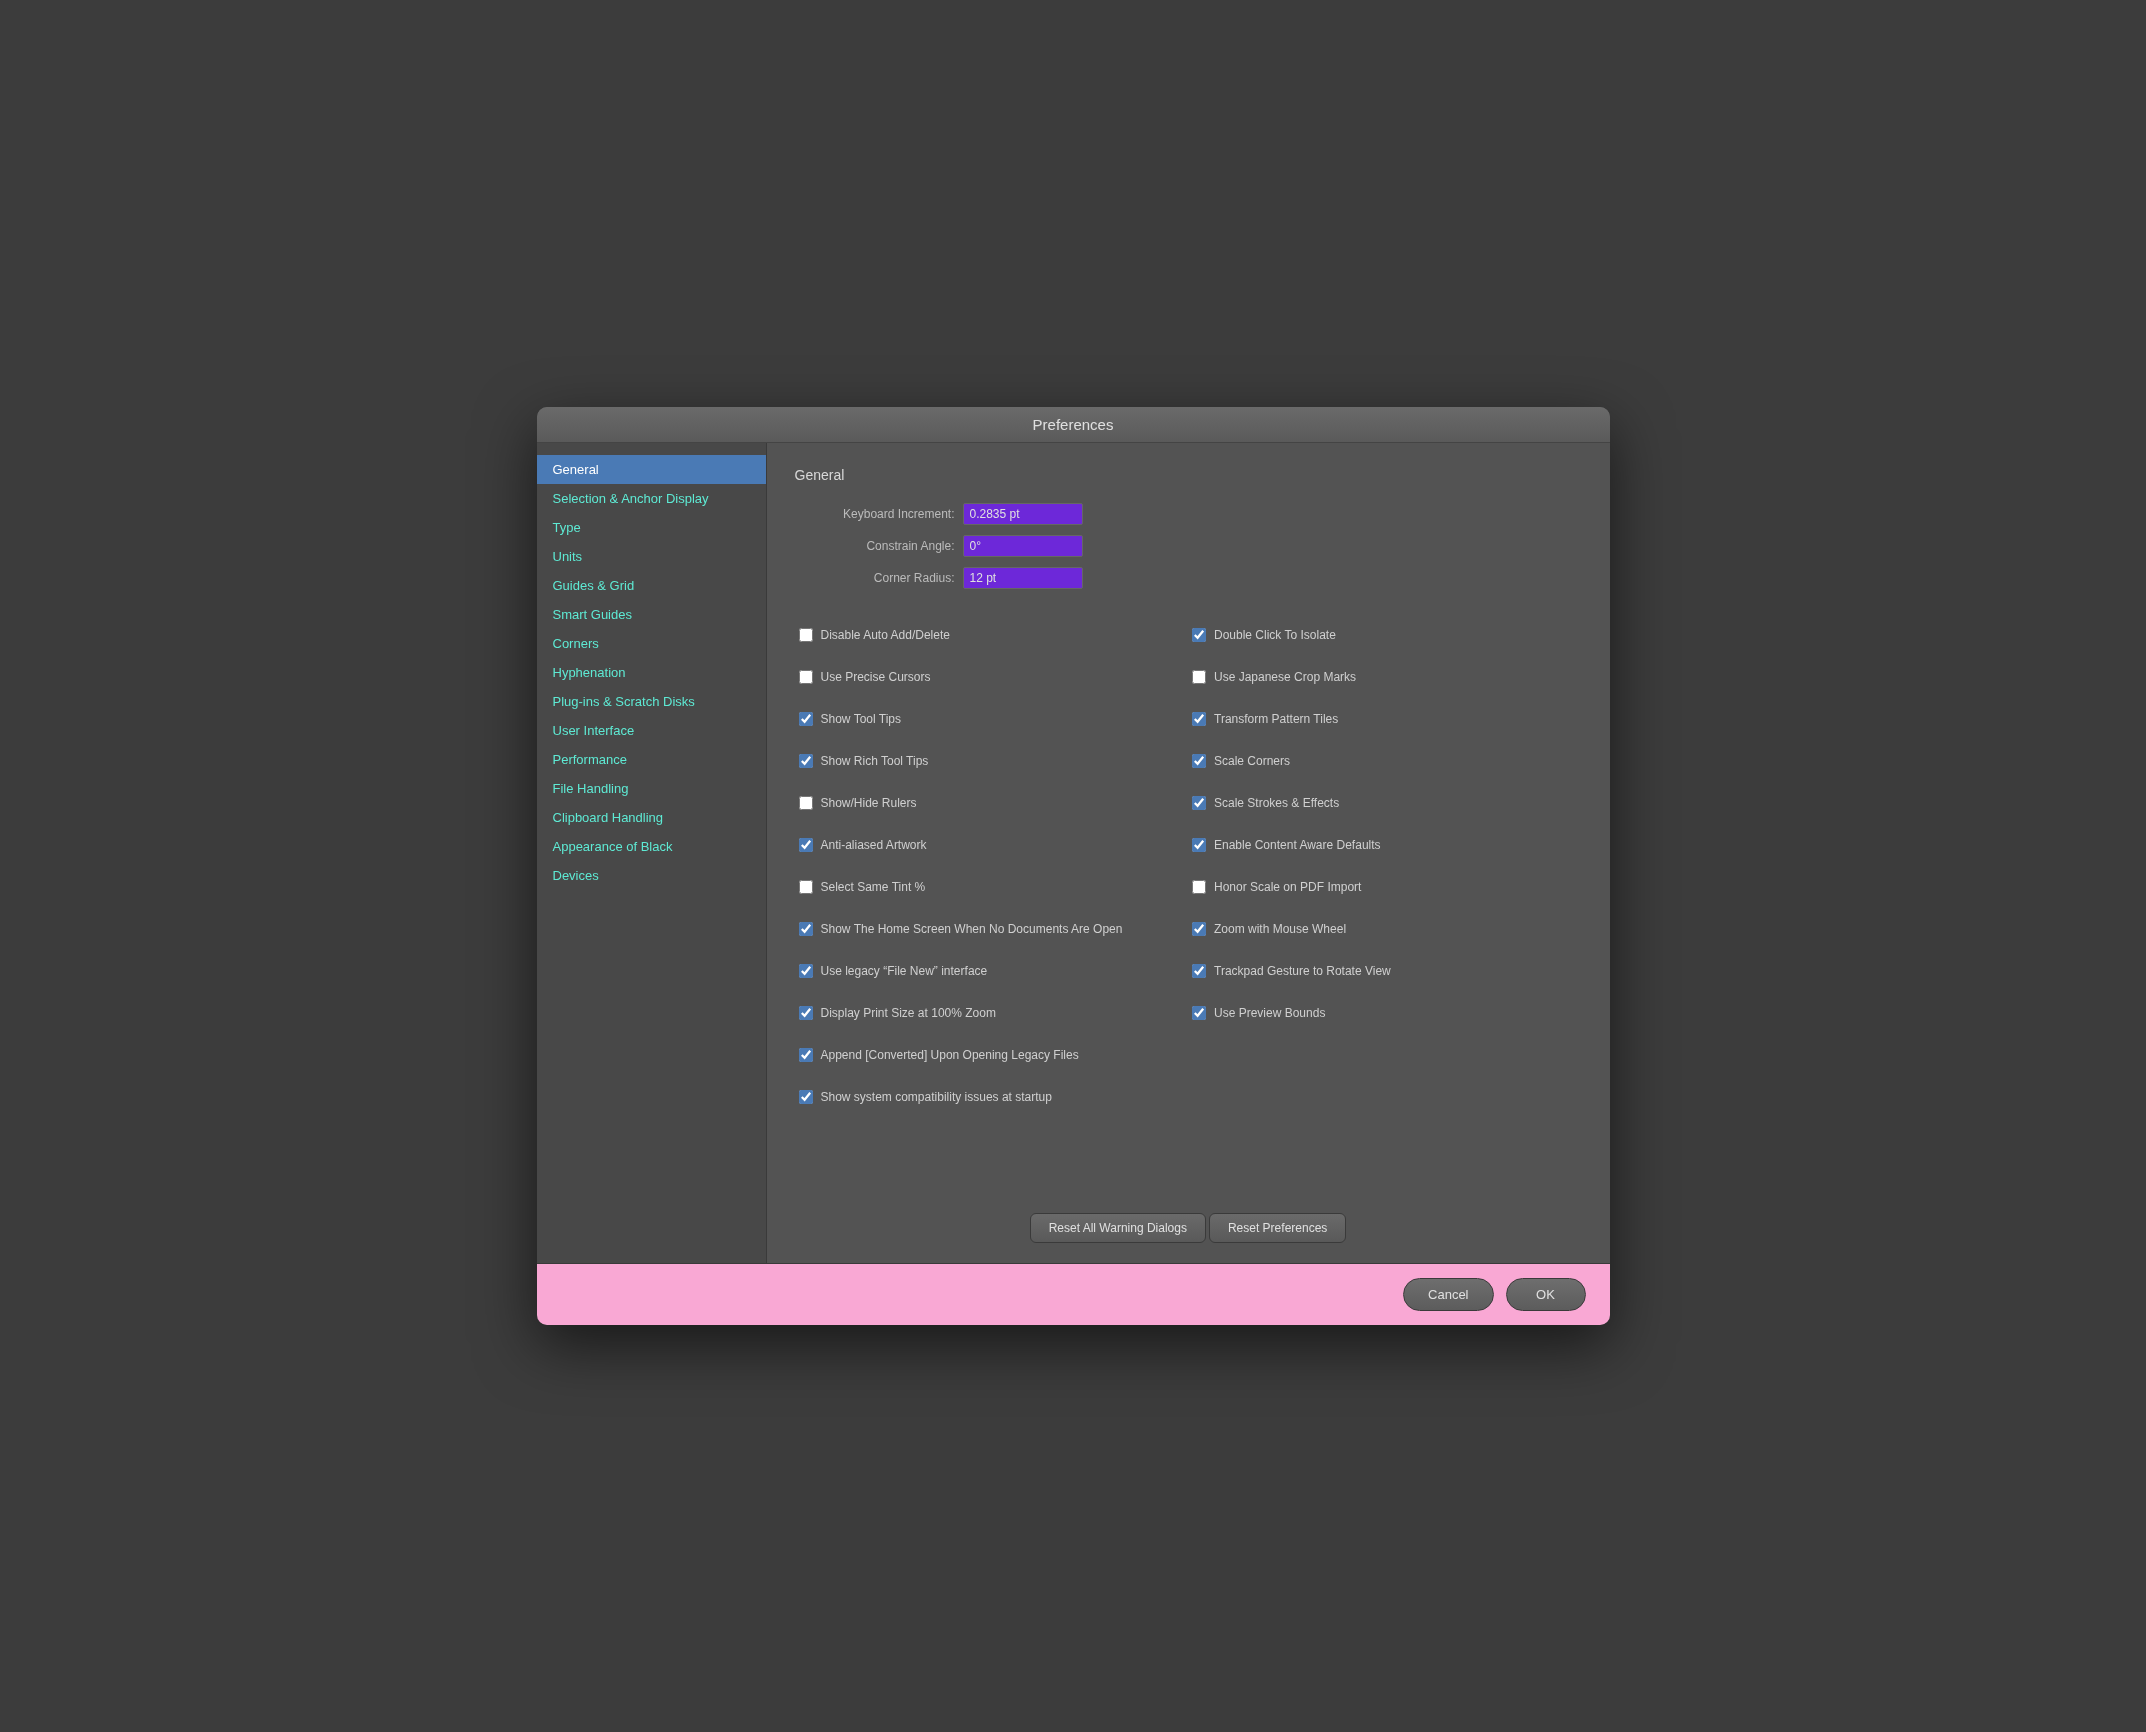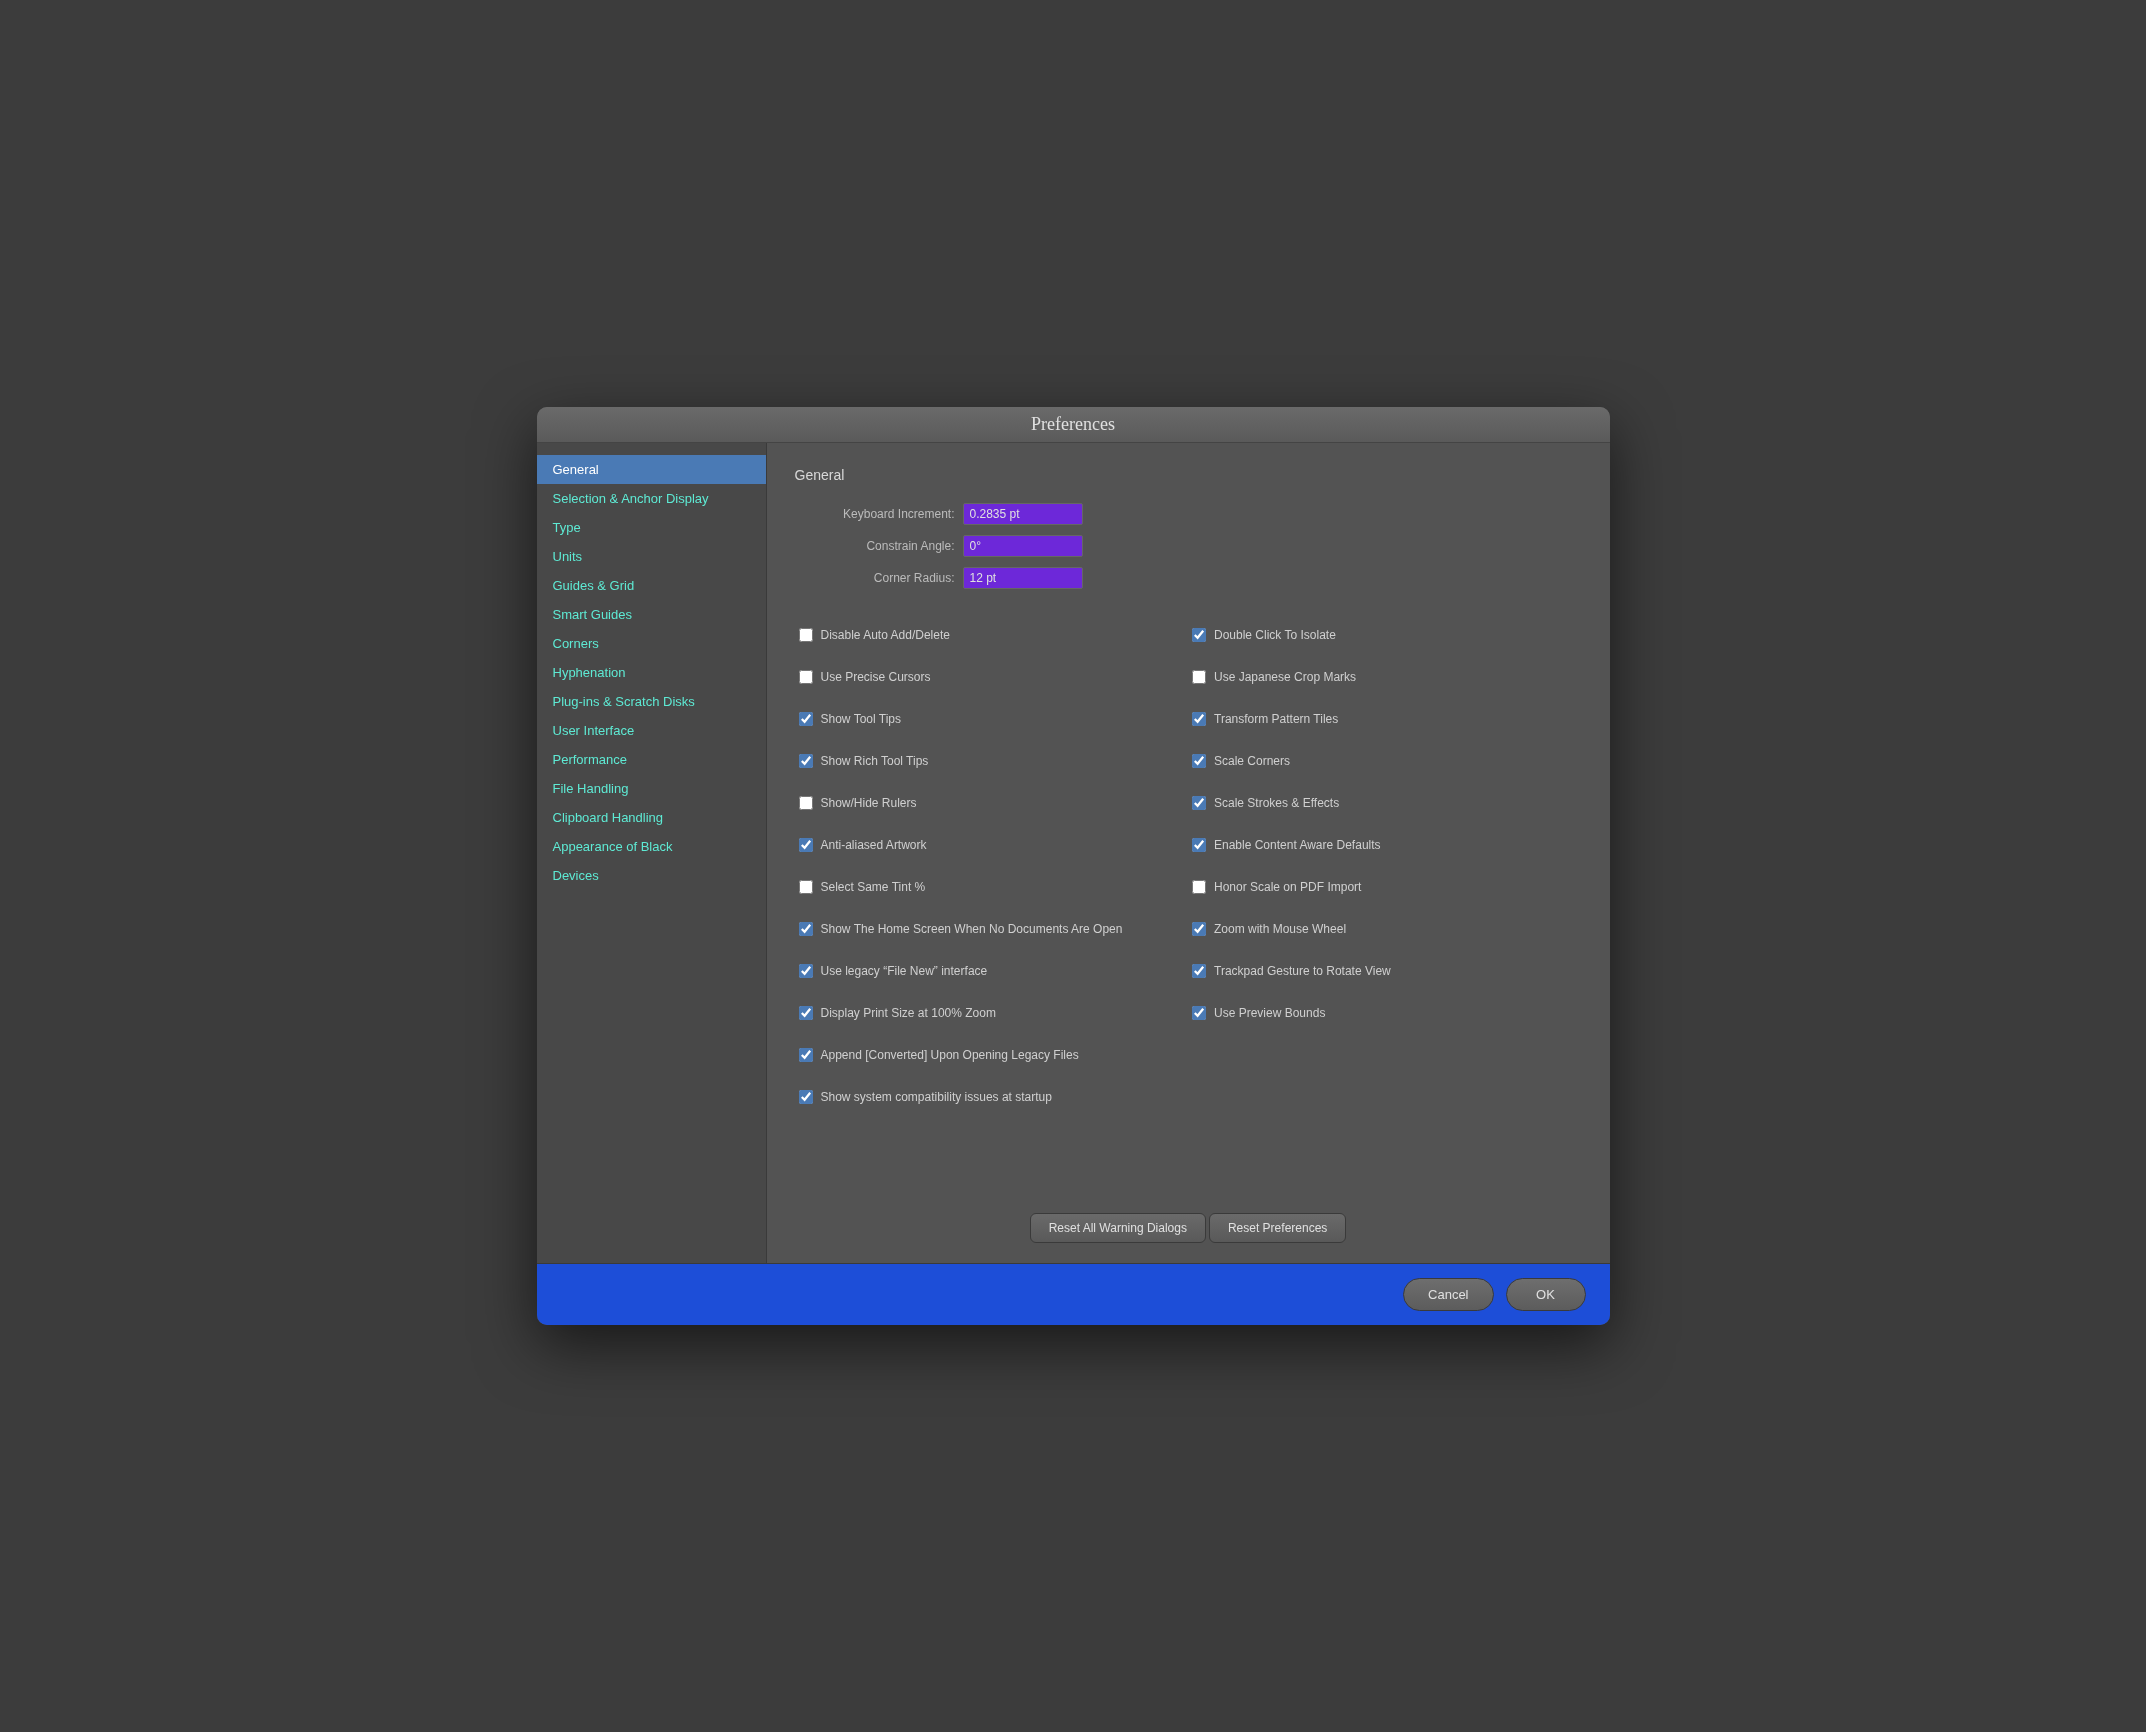--- a/index.html
+++ b/index.html
@@ -21,23 +21,22 @@
     .title-bar {
       background: linear-gradient(to bottom, #6a6a6a, #5a5a5a);
       height: 36px;
       display: flex;
       align-items: center;
       justify-content: center;
       border-bottom: 1px solid #444;
     }
     .title-bar-text {
       color: #e0e0e0;
-      font-size: 18px;
+      font-size: 15px;
       font-weight: 500;
-      font-family: Liberation Serif, serif;
     }
     .dialog-body {
       display: flex;
       height: 820px;
     }
     
     .sidebar {
       width: 230px;
       background: #484848;
       padding: 12px 0;
@@ -140,21 +139,21 @@
       border: 1px solid #3a3a3a;
       color: #e0e0e0;
       font-size: 12px;
       padding: 7px 18px;
       border-radius: 6px;
       cursor: pointer;
       outline: none;
     }
     
     .dialog-footer {
-      background: #1d4ed8;
+      background: #f9a8d4;
       border-top: 1px solid #3a3a3a;
       padding: 14px 24px;
       display: flex;
       justify-content: flex-end;
       gap: 12px;
     }
     .footer-btn {
       background: linear-gradient(to bottom, #6e6e6e, #5c5c5c);
       border: 1px solid #3a3a3a;
       color: #e0e0e0;

